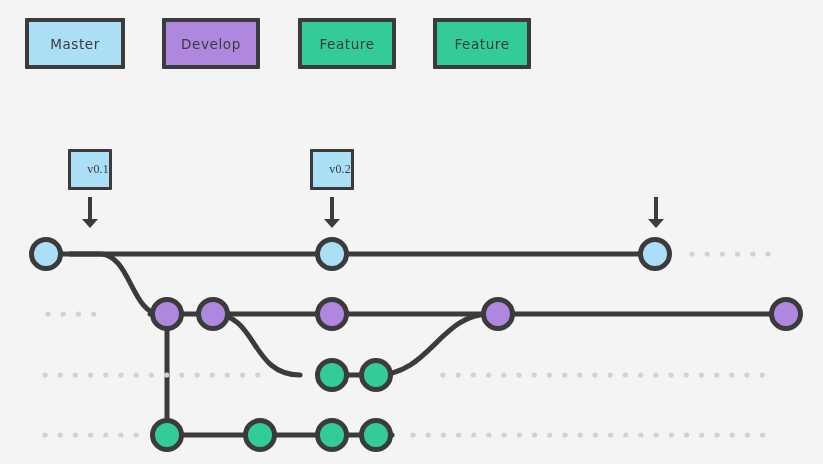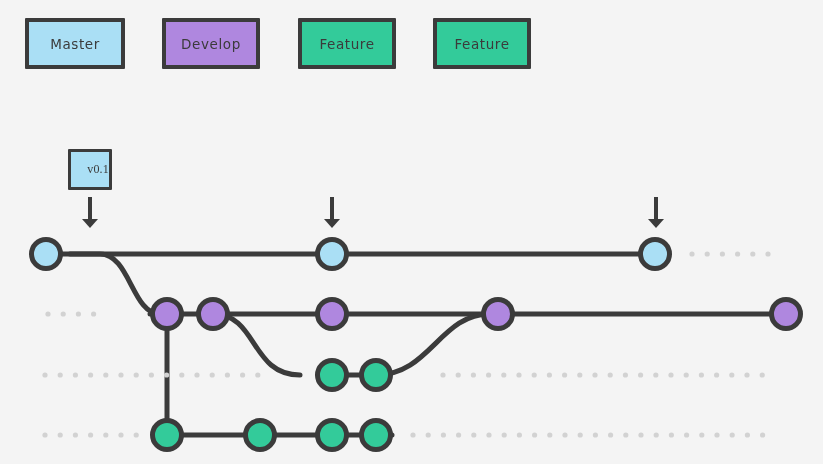--- a/index.html
+++ b/index.html
@@ -217,13 +217,16 @@
         <circle cx="167" cy="435" r="14.5" fill="#33cb9a" stroke="#3b3b3b" stroke-width="5"></circle>
         <circle cx="260" cy="435" r="14.5" fill="#33cb9a" stroke="#3b3b3b" stroke-width="5"></circle>
         <circle cx="332" cy="435" r="14.5" fill="#33cb9a" stroke="#3b3b3b" stroke-width="5"></circle>
         <circle cx="376" cy="435" r="14.5" fill="#33cb9a" stroke="#3b3b3b" stroke-width="5"></circle>
       </g>
   </svg>
 
 <div class="tag" style="left: 68px; top: 149px; width: 44px; height: 41px; background: rgb(170, 223, 245);">
       <span class="tag-label">v0.1</span>
     </div>
+    <div class="tag" style="left: 310px; top: 149px; width: 44px; height: 41px; background: rgb(170, 223, 245);">
+      <span class="tag-label">v0.2</span>
+    </div>
   </div>
 
 </body></html>

